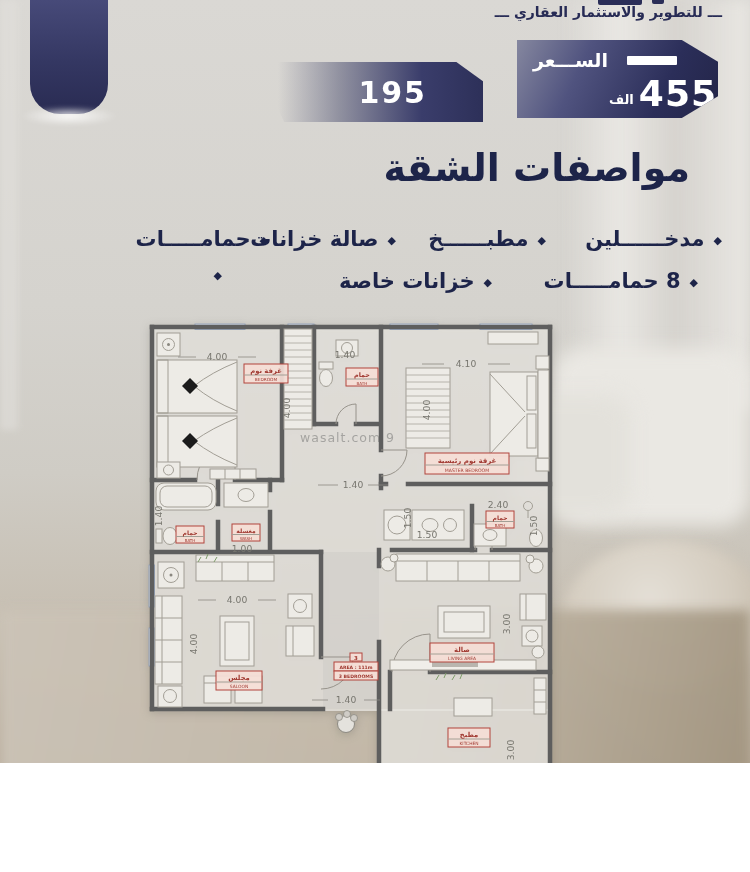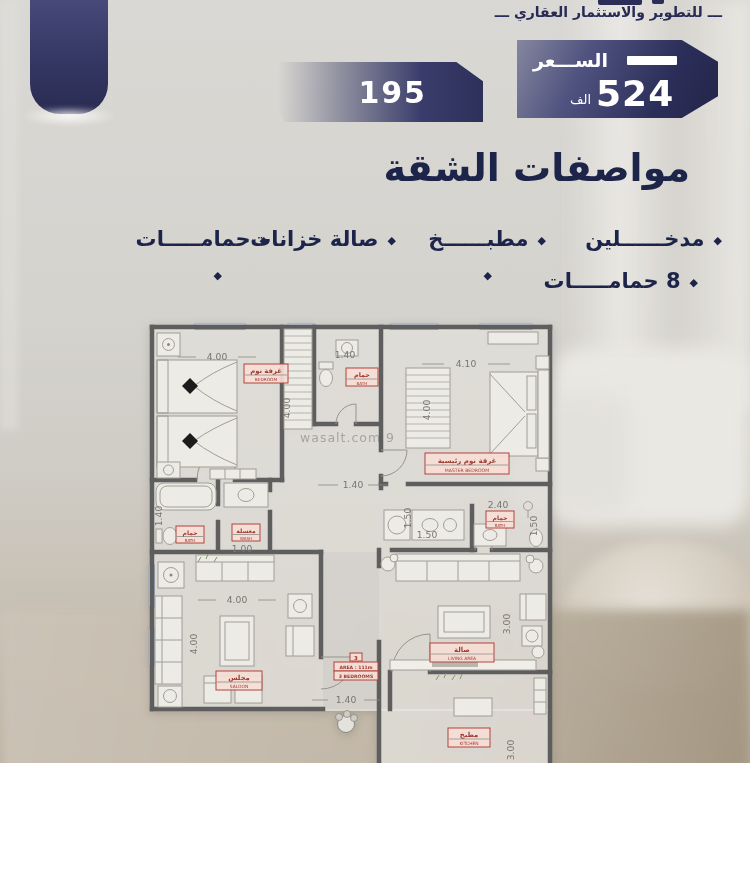--- a/index.html
+++ b/index.html
@@ -36,21 +36,21 @@
     color:#272b55;font-weight:bold;font-size:14px;letter-spacing:.2px;}
   
   .price-badge{position:absolute;left:517px;top:40px;width:201px;height:78px;
     clip-path:polygon(0 0,82% 0,100% 28%,100% 72%,82% 100%,0 100%);
     background:linear-gradient(115deg,#85879f 0%,#50537f 32%,#2b2e59 72%,#232548 100%);
     color:#ffffff;}
   .price-row1{position:absolute;left:16px;top:9px;display:flex;align-items:center;gap:19px;}
   .price-label{font-size:19px;font-weight:bold;}
   .price-bar{width:50px;height:9px;background:#ffffff;border-radius:1px;}
   .price-row2{position:absolute;left:53px;top:36px;display:flex;align-items:flex-end;gap:5px;}
-  .price-unit{font-size:13px;font-weight:normal;padding-bottom:5px;}
+  .price-unit{font-size:13px;font-weight:bold;padding-bottom:5px;margin-left:39px;}
   .price-value{font-size:36px;font-weight:bold;line-height:1;letter-spacing:1px;}
   
   .unit-badge{position:absolute;left:278px;top:62px;width:205px;height:60px;
     clip-path:polygon(0 0,87% 0,100% 32%,100% 100%,3% 100%,0 78%);
     background:linear-gradient(90deg,rgba(90,92,125,0) 0%,rgba(73,76,110,.5) 30%,#3a3d6b 70%,#2d3059 100%);}
   .unit-number{position:absolute;right:56px;top:13px;color:#fff;font-weight:bold;font-size:30px;letter-spacing:2px;}
   
   .main-title{position:absolute;right:60px;top:146px;direction:rtl;
     color:#1d2449;font-weight:bold;font-size:38px;text-align:right;}
   .feat{position:absolute;display:flex;direction:rtl;align-items:center;gap:9px;
@@ -92,21 +92,21 @@
   <div class="logo-mark2"></div>
   <div class="tagline">ـــ للتطوير والاستثمار العقاري ـــ</div>
 
   <div class="price-badge">
     <div class="price-row1">
       <span class="price-label">الســـعر</span>
       <span class="price-bar"></span>
     </div>
     <div class="price-row2">
       <span class="price-unit">الف</span>
-      <span class="price-value">524</span>
+      <span class="price-value">455</span>
     </div>
   </div>
 
   <div class="unit-badge">
     <div class="unit-number">195</div>
   </div>
 
   <div class="main-title">مواصفات الشقة</div>
 
   <div class="feat" style="top:227px;right:28px">
@@ -124,20 +124,21 @@
   <div class="feat" style="top:227px;right:482px">
       <span class="dia">◆</span>
       <span>حمامـــــات</span>
     </div>
   <div class="feat" style="top:269px;right:52px">
       <span class="dia">◆</span>
       <span>8 حمامـــــات</span>
     </div>
   <div class="feat" style="top:269px;right:258px">
       <span class="dia">◆</span>
+      <span>خزانات خاصة</span>
     </div>
   <div class="feat" style="top:269px;right:528px">
       <span class="dia">◆</span>
     </div>
 
   <svg class="plan" viewBox="0 0 430 548">
 
     <g>
       <rect x="10" y="13" width="402" height="386" fill="rgba(231,229,224,0.8)"></rect>
       <rect x="237" y="397" width="175" height="84" fill="rgba(231,229,224,0.8)"></rect>

